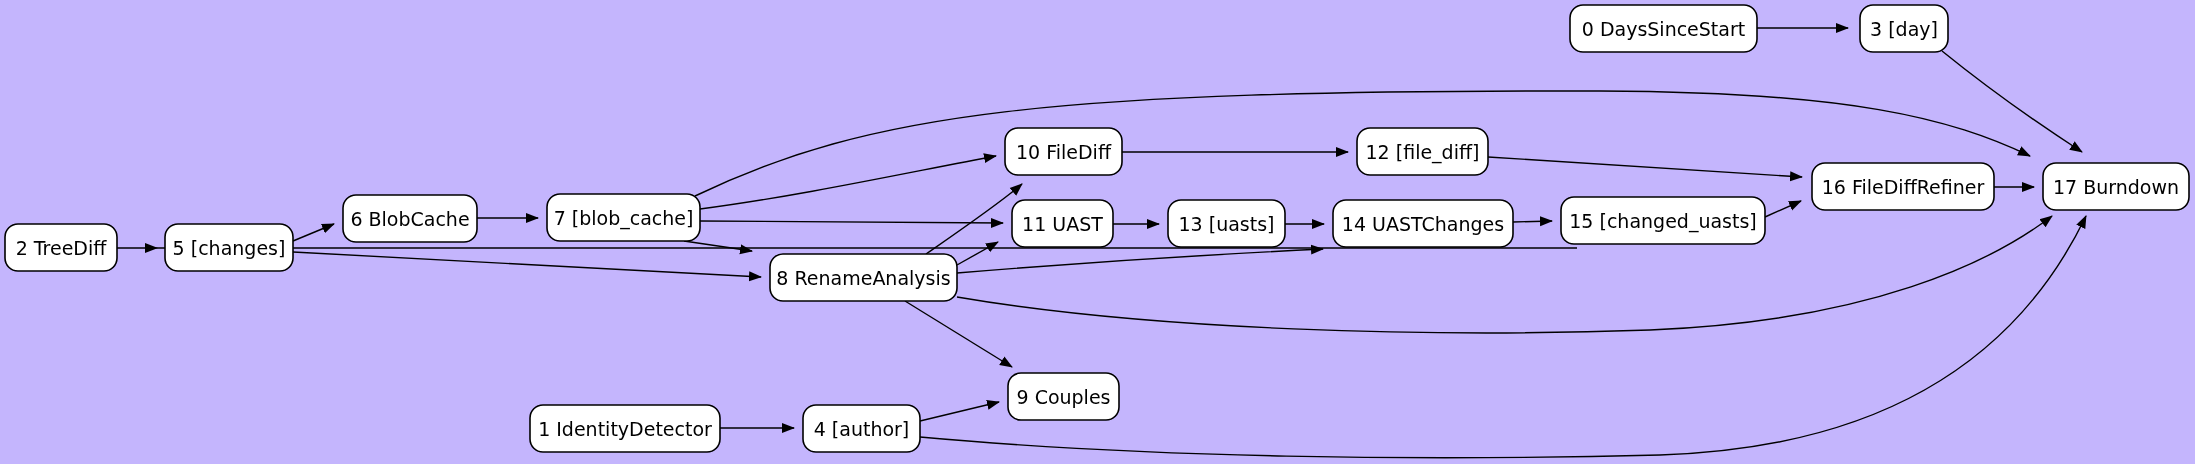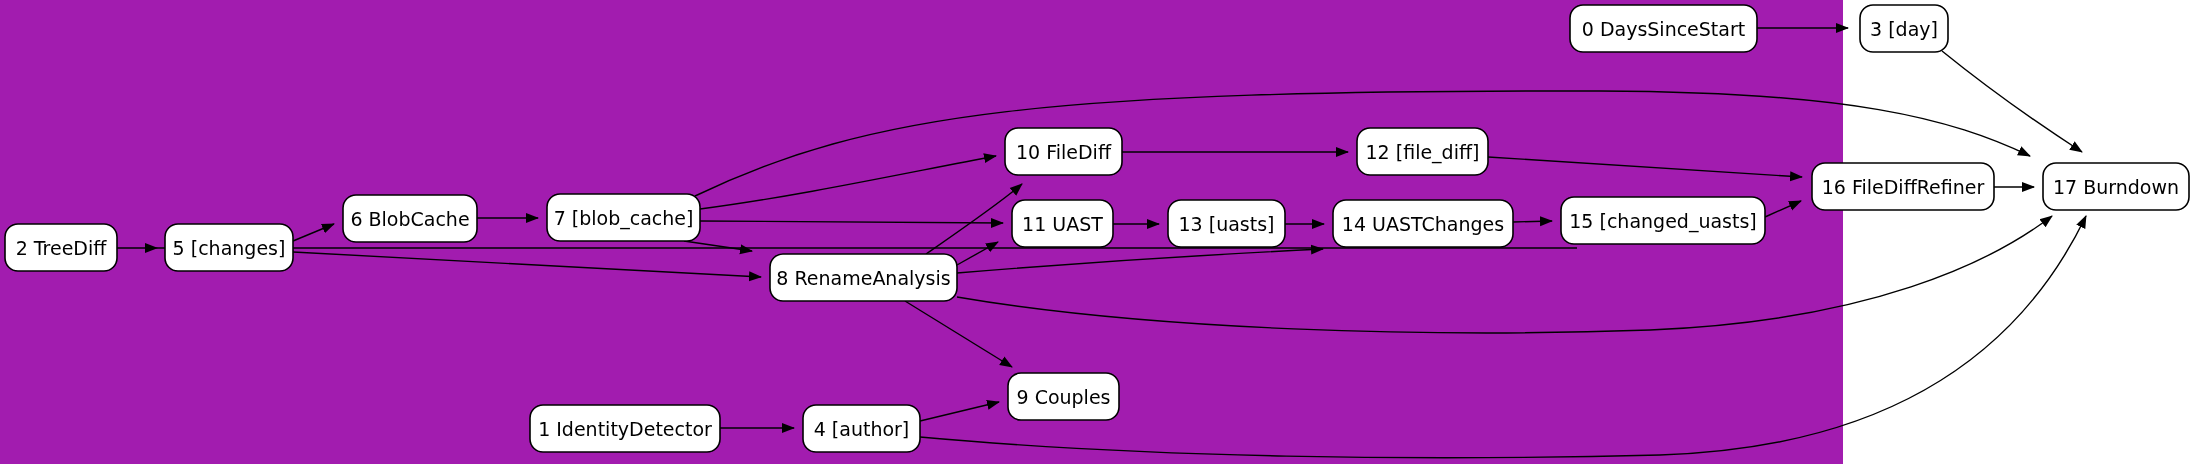--- a/index.html
+++ b/index.html
@@ -2,23 +2,23 @@
 <html><head>
 <meta charset="utf-8">
 <style>
   html, body {
     margin: 0;
     padding: 0;
     background: #ffffff;
   }
   .canvas-wrap {
     position: relative;
-    width: 1843px;
+    width: 2195px;
     height: 464px;
-    background: #a21caf;
+    background: #c4b5fd;
     font-family: "DejaVu Sans", "Liberation Sans", sans-serif;
   }
   svg { display: block; }
   .node-box {
     fill: #ffffff;
     stroke: #000000;
     stroke-width: 1.6;
   }
   .node-label {
     fill: #000000;

